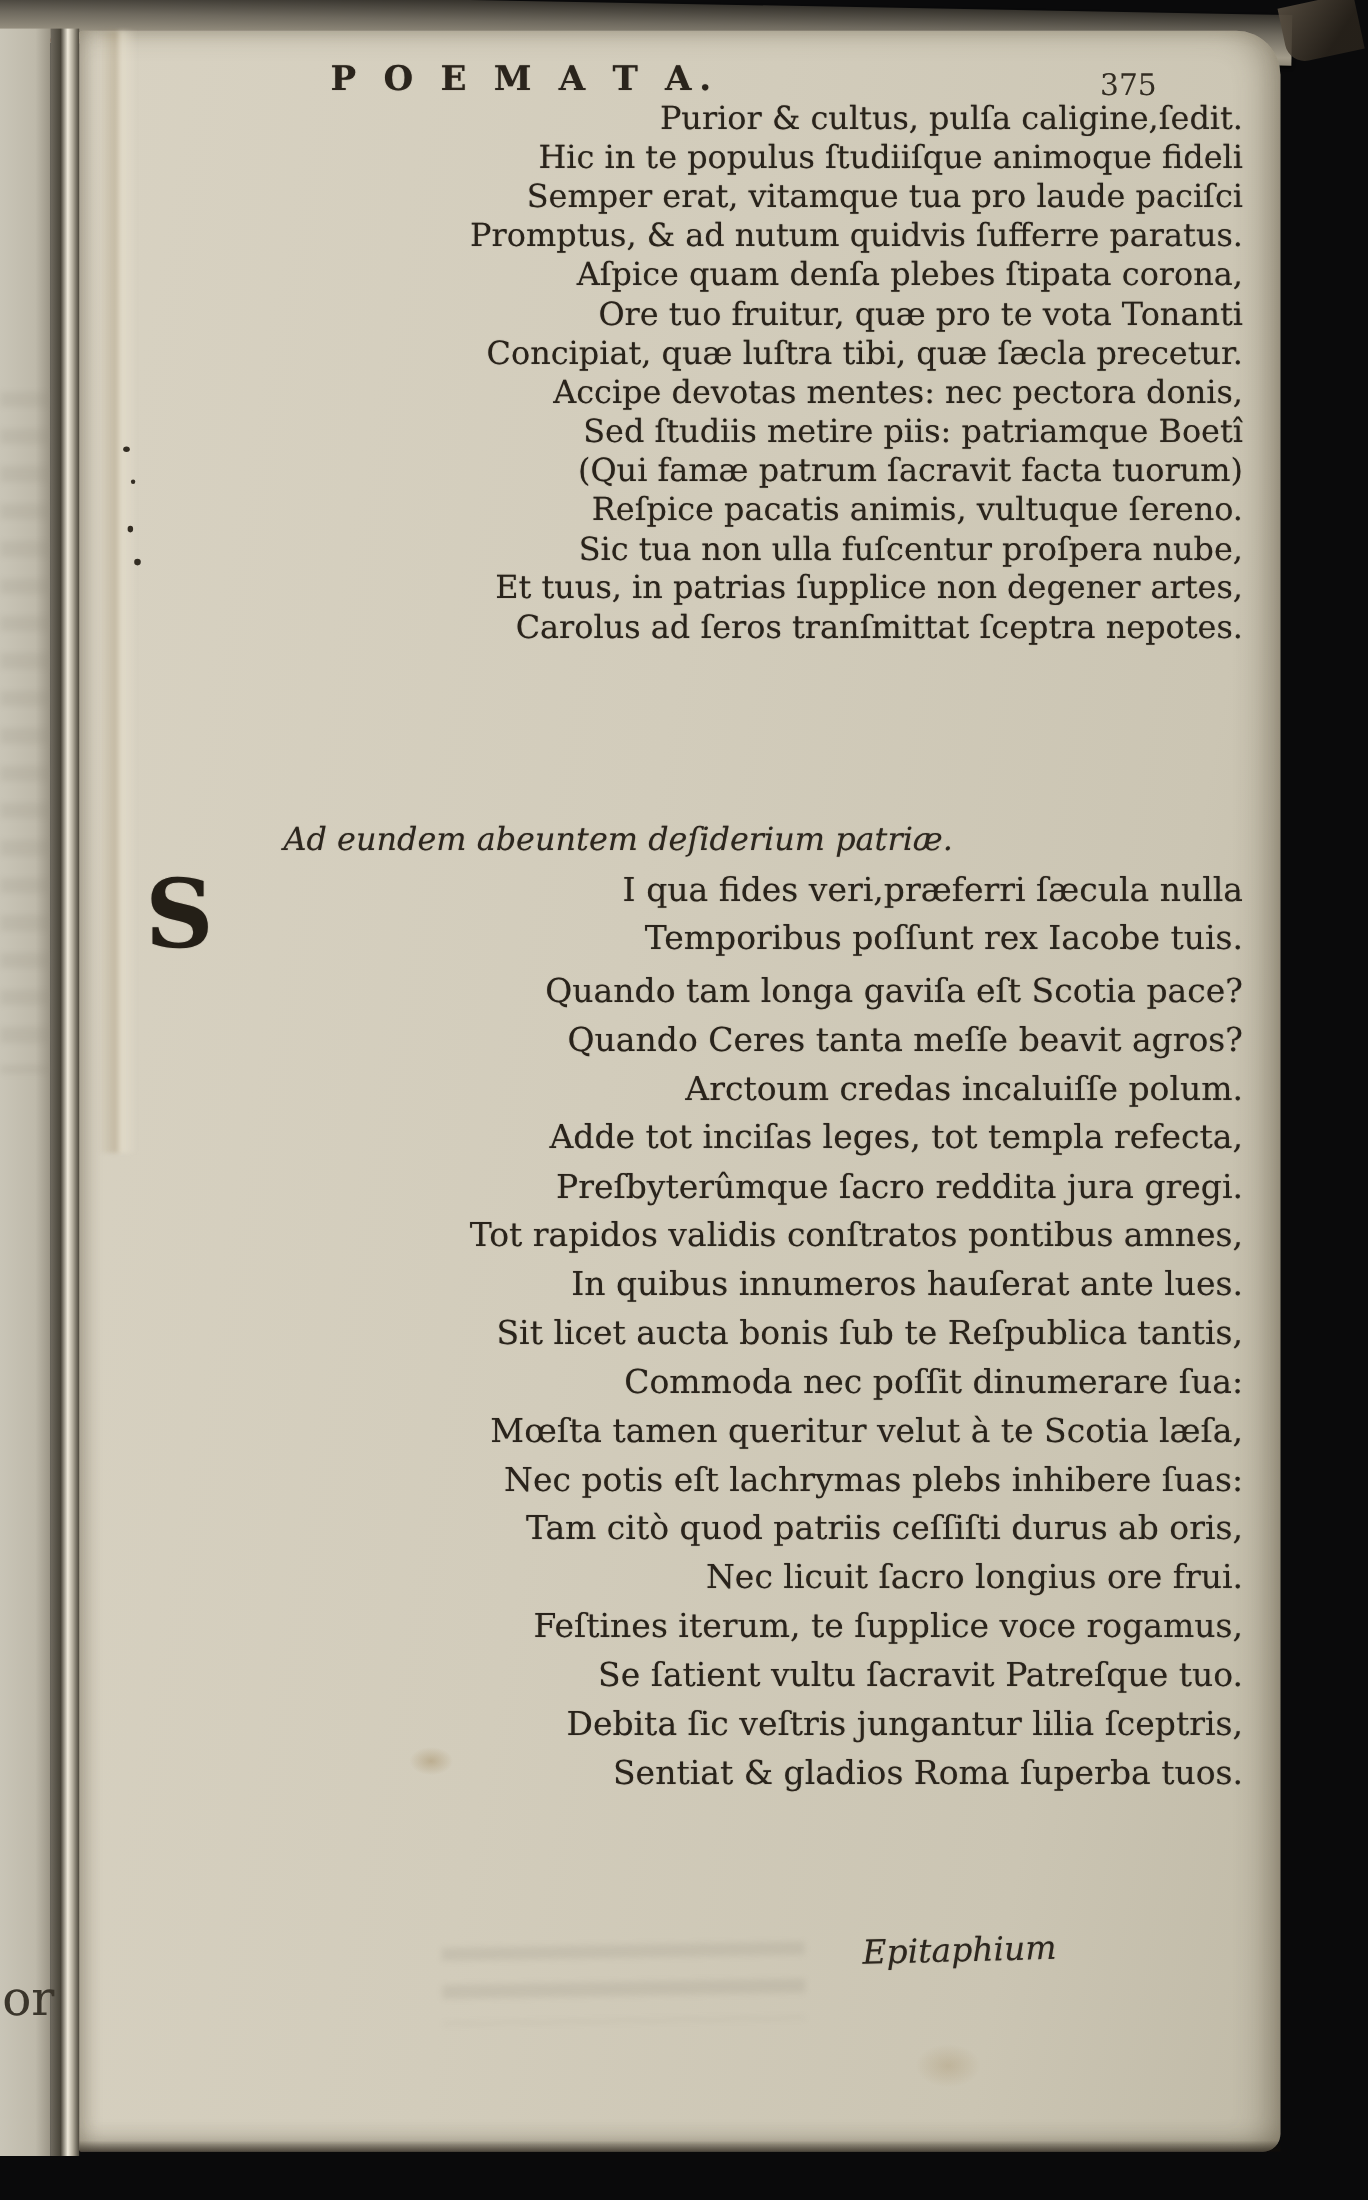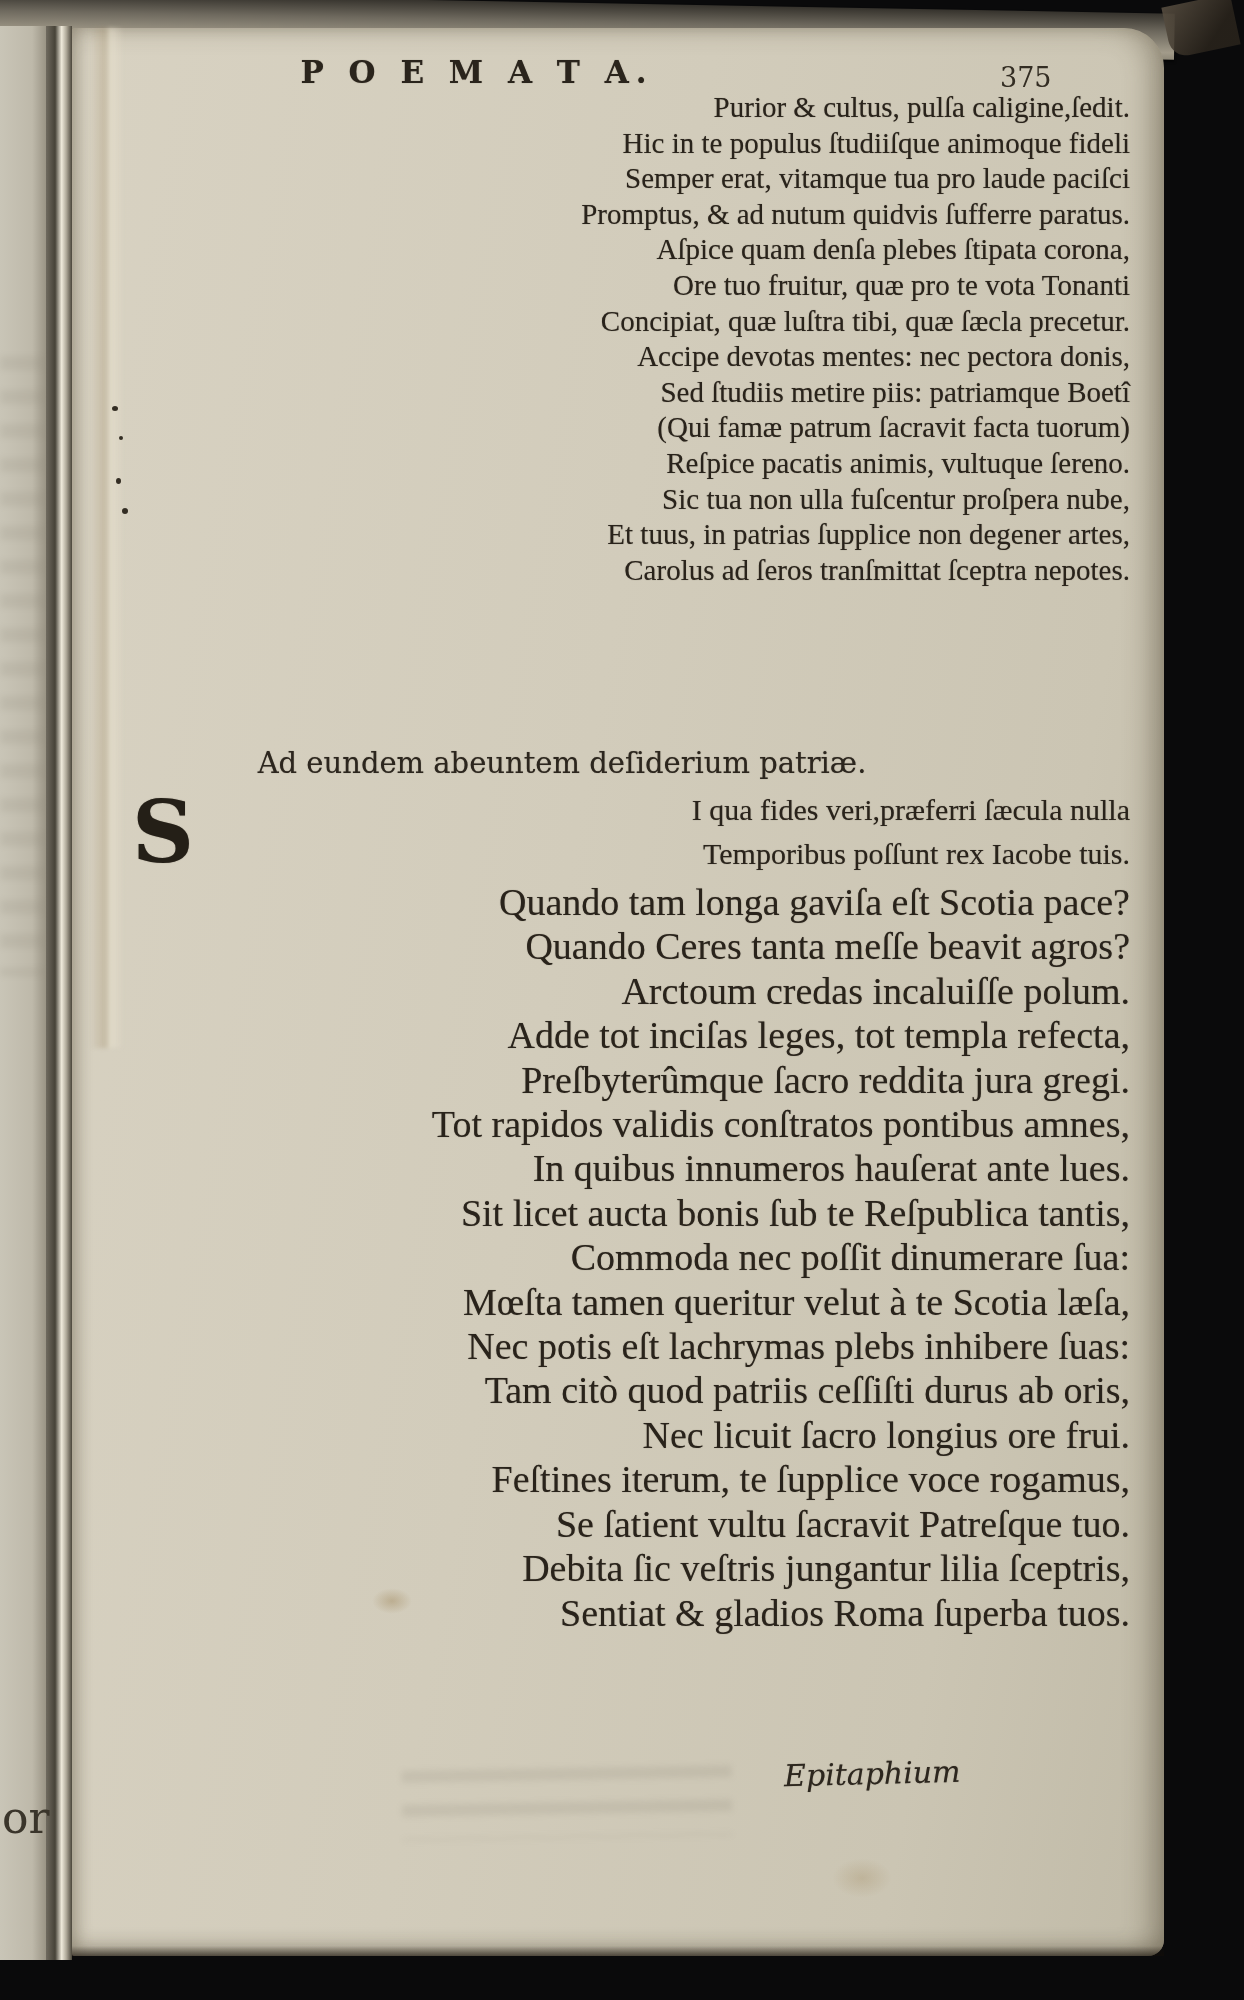--- a/index.html
+++ b/index.html
@@ -62,31 +62,31 @@
 
   .running-head {
     position:absolute; left:405px; top:26px; transform:translateX(-50%);
     font-size:31px; letter-spacing:7px; white-space:nowrap; font-weight:bold;
     color:#2a241c;
   }
   .page-number { position:absolute; left:928px; top:34px; font-size:27px; color:#332d23; }
 
   .verse { position:absolute; left:58px; width:1000px; }
   .poem1 { top:62px; font-size:29px; line-height:35.6px; }
-  .poem2 { top:852px; font-size:38px; line-height:44.4px; }
-  .vline { white-space:nowrap;font-family:Liberation Serif, serif; }
+  .poem2 { top:852px; font-size:30px; line-height:44.4px; }
+  .vline { white-space:nowrap; }
   .poem1 .ind { margin-left:38px; }
   .poem2 .ind { margin-left:50px; }
   .verse, .opening, .section-heading, .catchword, .running-head {
     text-shadow:0 0 1px rgba(42,34,22,.45);
   }
 
   .section-heading {
     position:absolute; left:490px; top:718px; transform:translateX(-50%);
-    font-size:29px; white-space:nowrap; color:#2c261e;
+    font-style:italic; font-size:29px; white-space:nowrap; color:#2c261e;
   }
 
   .opening { position:absolute; left:58px; top:760px; width:1000px;
     font-size:30px; line-height:44px; }
   .dropcap { float:left; font-size:86px; line-height:76px; margin:6px 16px 0 2px;
     font-weight:bold; color:#241f17; }
   .opening .l2 { margin-left:14px; }
 
   .catchword { position:absolute; left:712px; top:1728px; font-style:italic;
     font-size:30px; color:#2c261e; transform:rotate(-1.5deg); }

